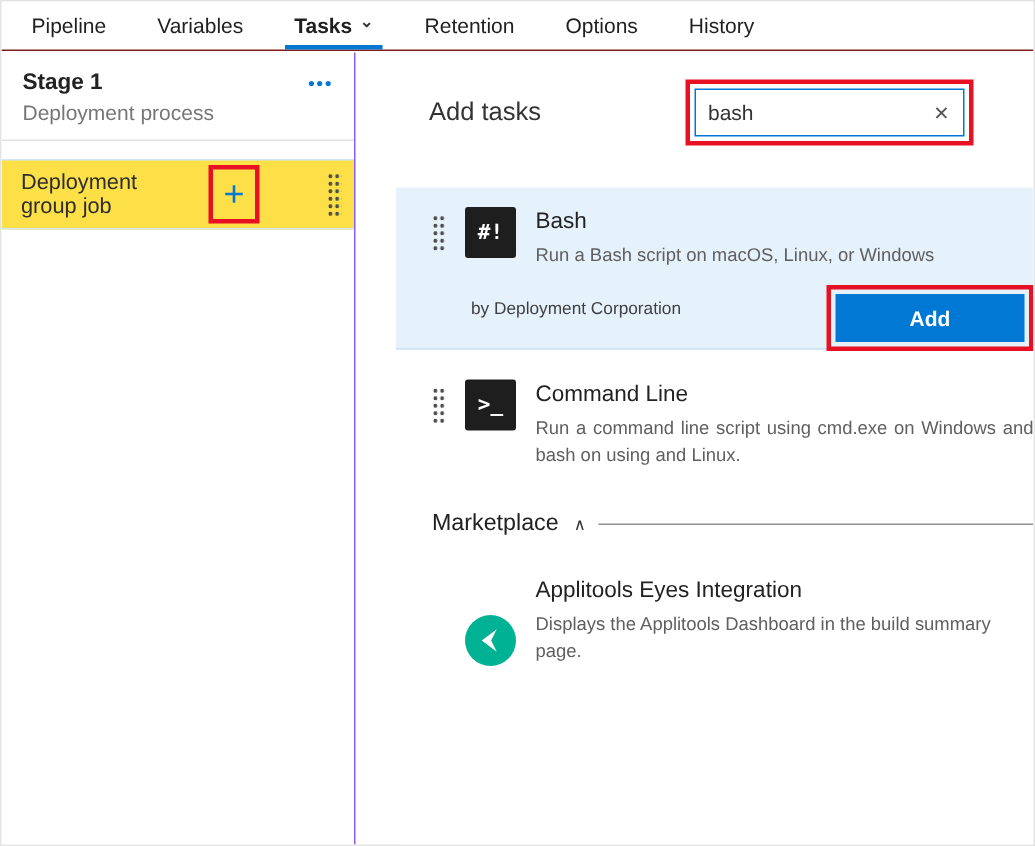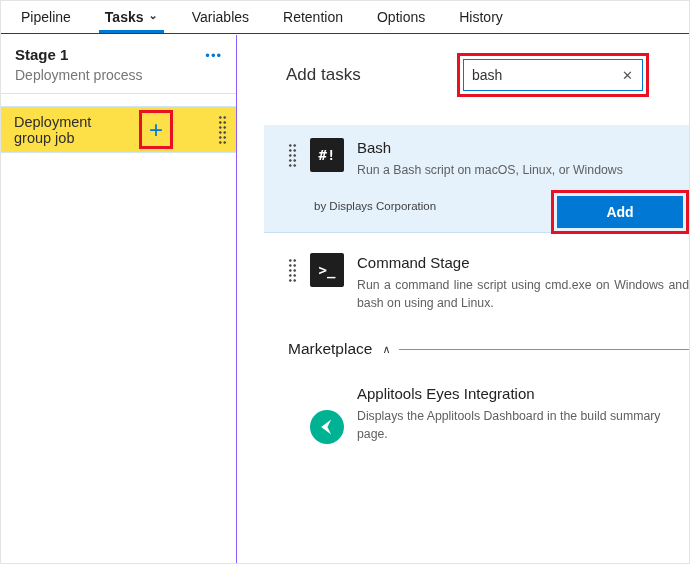--- a/index.html
+++ b/index.html
@@ -167,26 +167,26 @@
 </style>
 </head>
 <body>
 
 <div class="app">
 
   <nav class="topnav">
     <div class="tab">
       <span>Pipeline</span>
     </div>
+    <div class="tab">
+      <span>Variables</span>
+    </div>
     <div class="tab active">
       <span>Tasks</span>
       <span class="chev">⌄</span>
-    </div>
-    <div class="tab">
-      <span>Variables</span>
     </div>
     <div class="tab">
       <span>Retention</span>
     </div>
     <div class="tab">
       <span>Options</span>
     </div>
     <div class="tab">
       <span>History</span>
     </div>
@@ -229,32 +229,32 @@
     <div class="bash-row-wrap">
       <div class="task-row">
         <span class="grip"></span>
         <span class="task-icon">#!</span>
         <div class="task-texts">
           <div class="task-title">Bash</div>
           <div class="task-desc">Run a Bash script on macOS, Linux, or Windows</div>
         </div>
       </div>
       <div class="bash-footer">
-        <span class="publisher">by Displays Corporation</span>
+        <span class="publisher">by Deployment Corporation</span>
         <span class="annot annot-add">
           <button class="add-btn">Add</button>
         </span>
       </div>
     </div>
 
     <div class="task-row cmd-row">
       <span class="grip"></span>
       <span class="task-icon">&gt;_</span>
       <div class="task-texts">
-        <div class="task-title">Command Stage</div>
+        <div class="task-title">Command Line</div>
         <div class="task-desc justify">Run a command line script using cmd.exe on Windows and bash on using and Linux.</div>
       </div>
     </div>
 
     <div class="marketplace-header">
       <span class="marketplace-label">Marketplace</span>
       <span class="chev-up">∧</span>
       <span class="marketplace-line"></span>
     </div>
 

